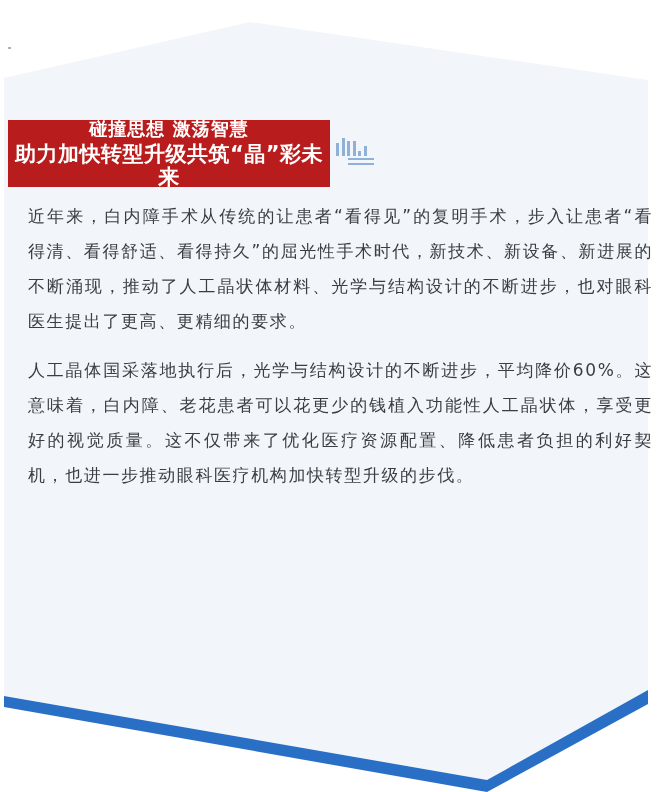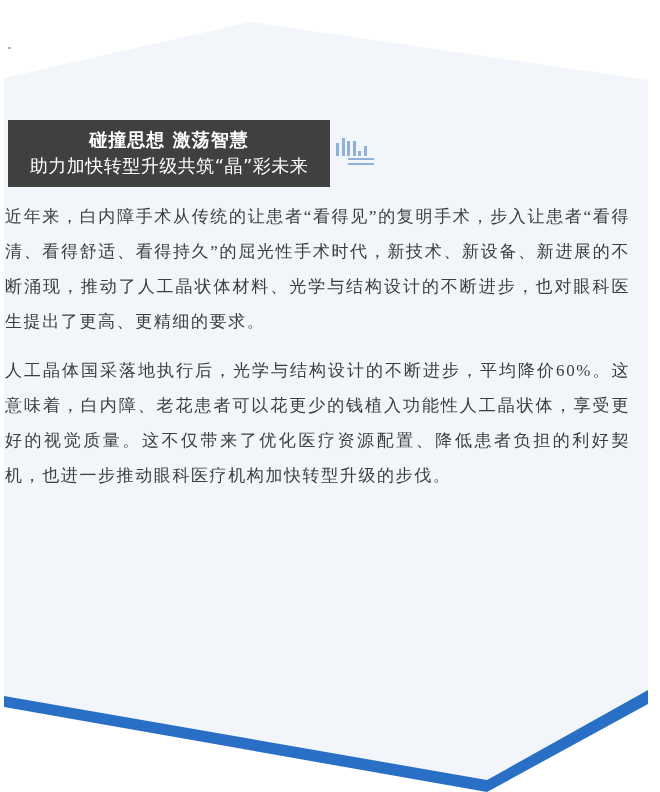--- a/index.html
+++ b/index.html
@@ -21,37 +21,37 @@
     position: absolute;
     left: 8px; top: 47px;
     width: 3px; height: 2px;
     background: #9aa3ab;
     border-radius: 1px;
   }
   .banner {
     position: absolute;
     left: 8px; top: 120px;
     width: 322px; height: 67px;
-    background: #404040;
+    background: #b91c1c;
     color: #ffffff;
     text-align: center;
     display: flex;
     flex-direction: column;
     justify-content: center;
     gap: 4px;
   }
   .banner-line1 {
     font-size: 18px;
     font-weight: bold;
     letter-spacing: 1px;
     line-height: 20px;
   }
   .banner-line2 {
-    font-size: 18px;
-    font-weight: normal;
+    font-size: 21px;
+    font-weight: bold;
     letter-spacing: 0.5px;
     line-height: 23px;
   }
   .chart-icon {
     position: absolute;
     left: 336px; top: 137px;
     width: 40px; height: 30px;
   }
   .chart-icon .bars {
     position: absolute;
@@ -69,23 +69,22 @@
     position: absolute;
     left: 12px;
     width: 26px;
     height: 2px;
     background: #8fb0d8;
   }
   .chart-icon .hline.l1 { bottom: 7px; }
   .chart-icon .hline.l2 { bottom: 2px; }
   .article {
     position: absolute;
-    left: 5px; top: 199px;
+    left: 28px; top: 199px;
     width: 625px;
-    font-family: Liberation Serif, serif;
   }
   .article p {
     font-size: 17px;
     line-height: 35px;
     letter-spacing: 1.6px;
     color: #3a3d42;
     text-align: justify;
     margin-bottom: 14px;
   }
 </style>

